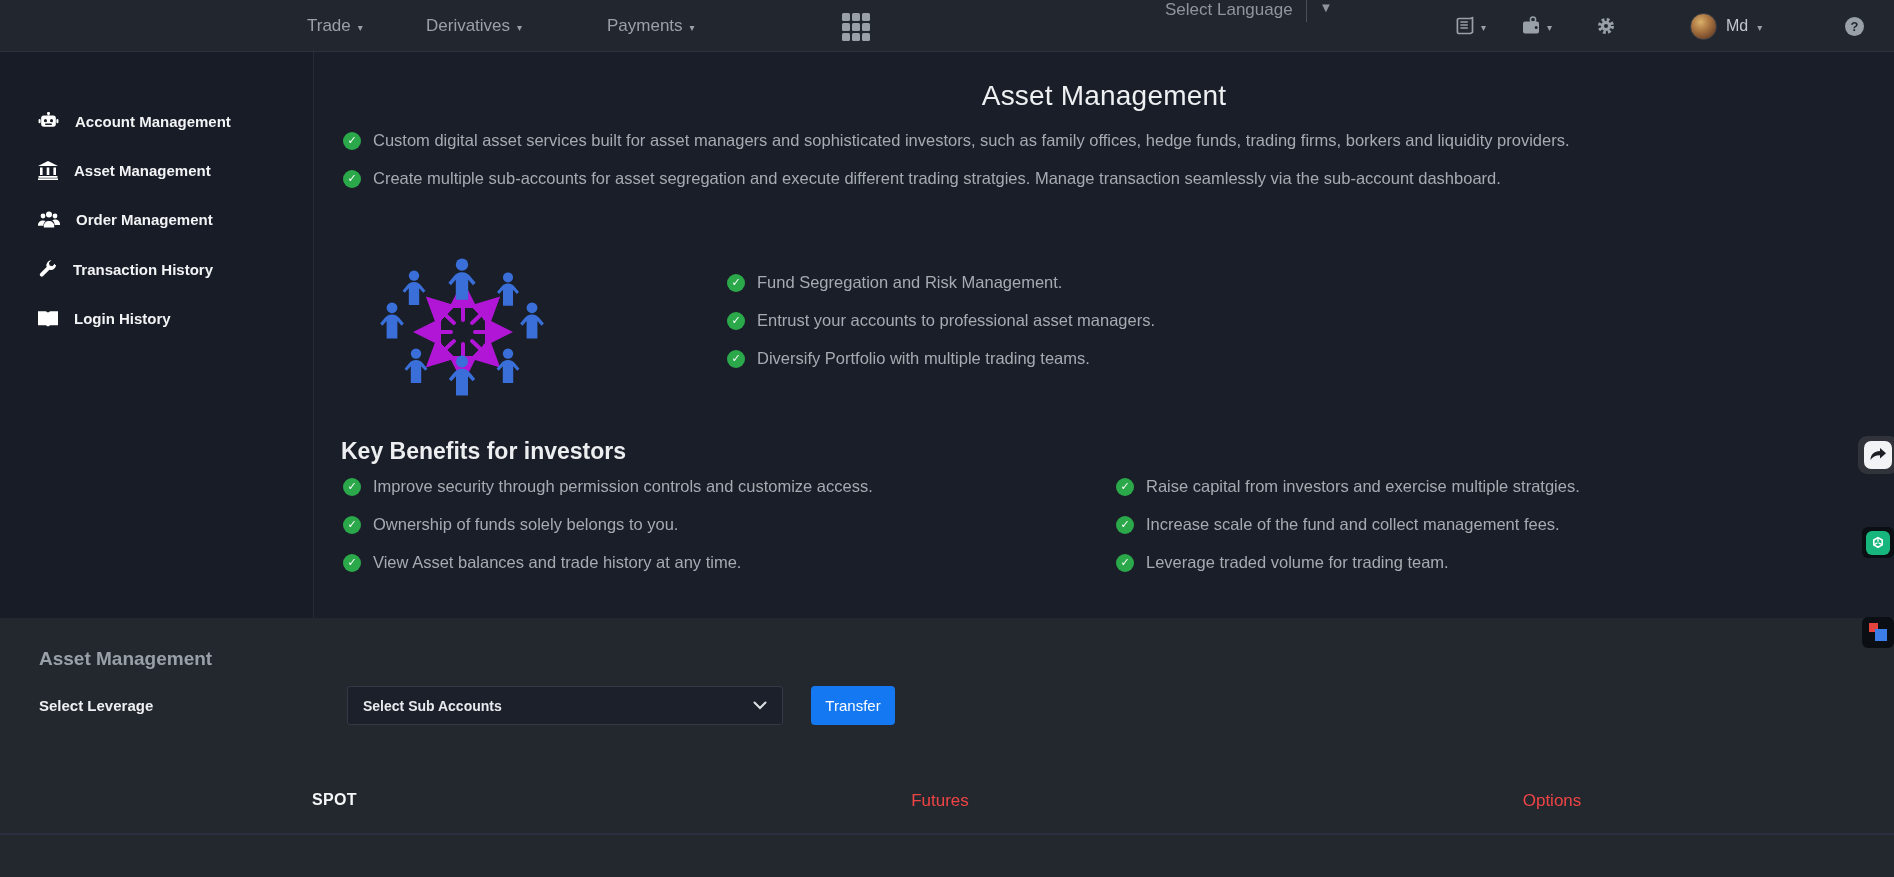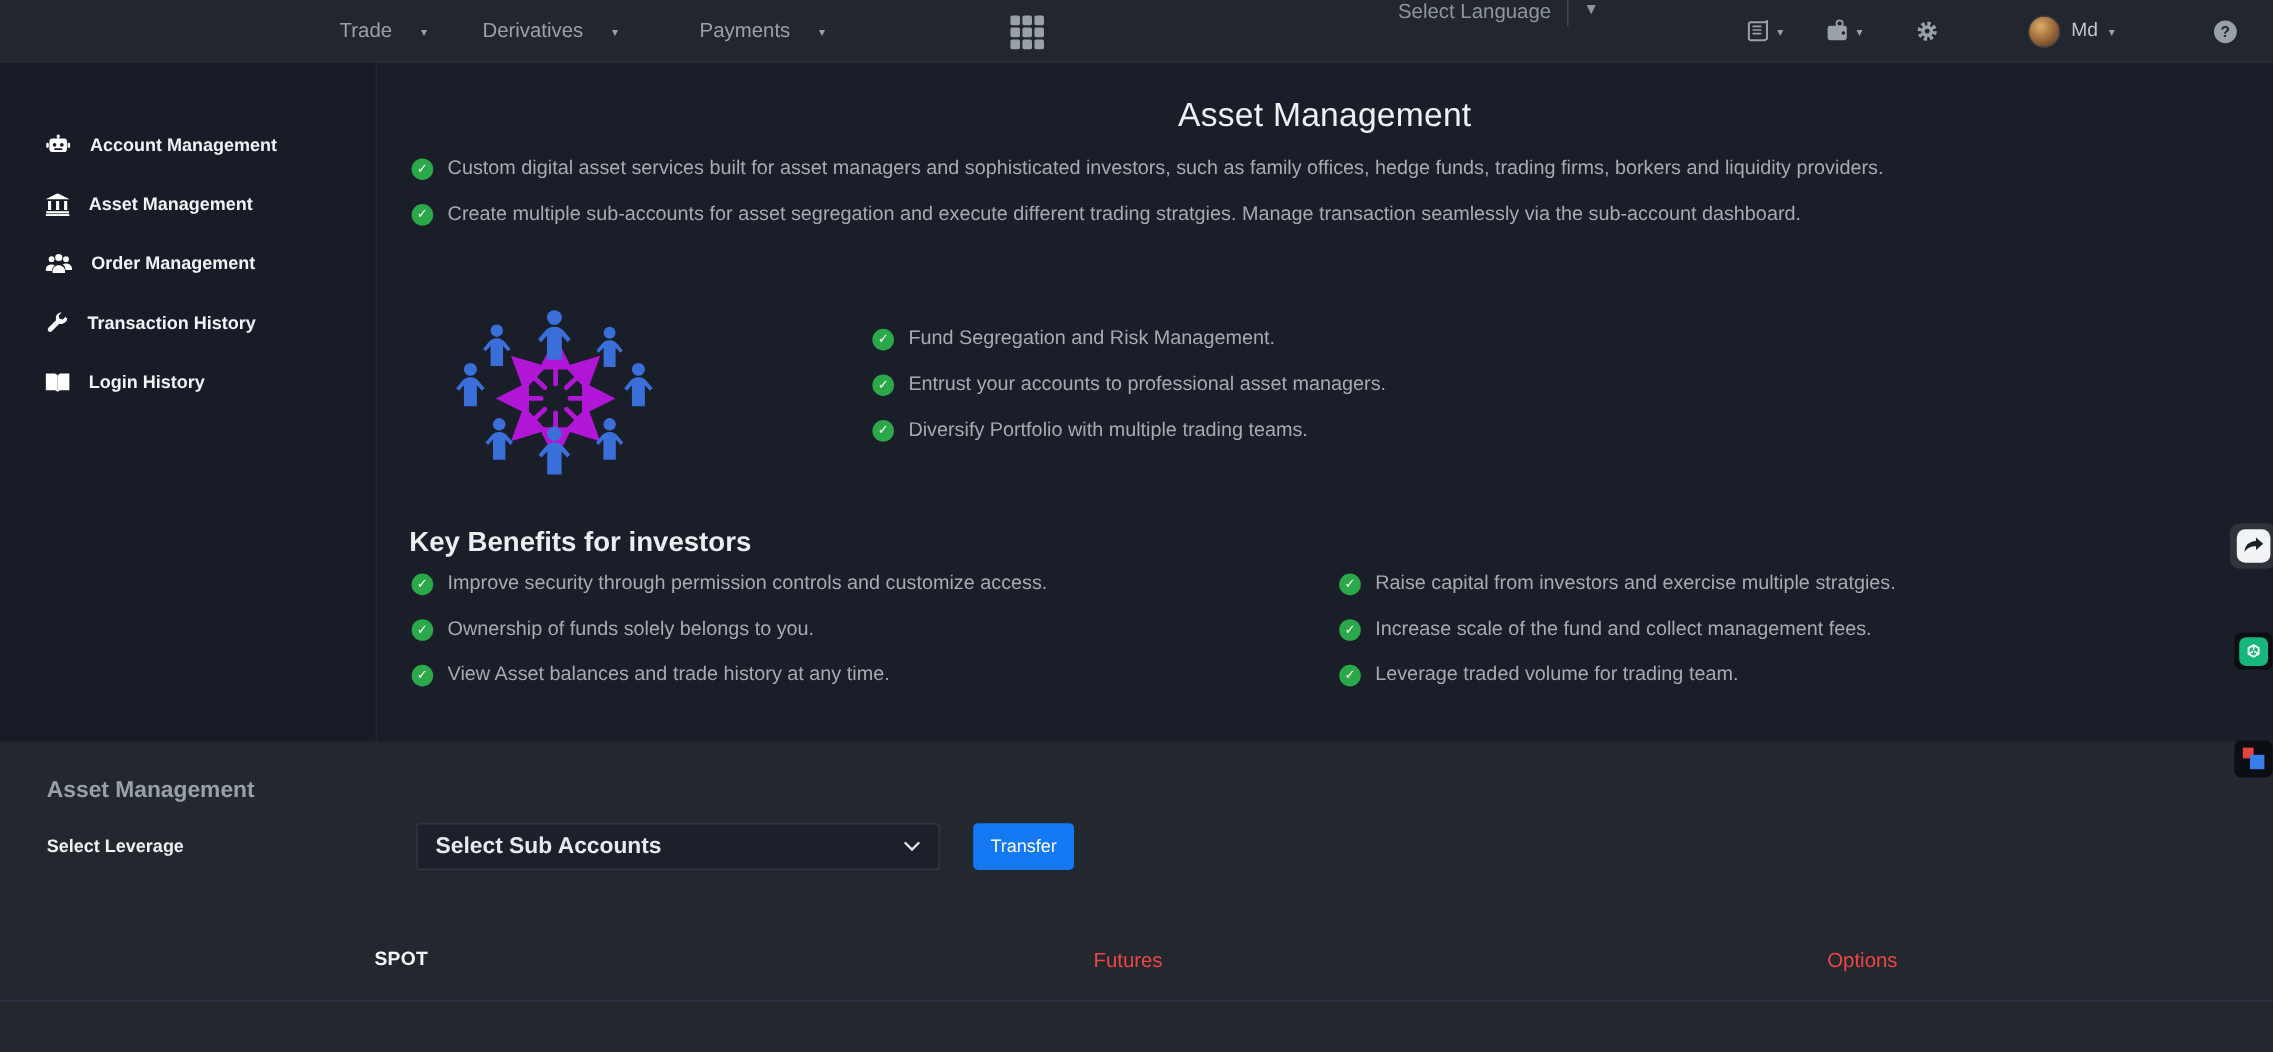--- a/index.html
+++ b/index.html
@@ -4,21 +4,21 @@
 <style>
   * { margin:0; padding:0; box-sizing:border-box; }
   html,body { width:1894px; height:877px; overflow:hidden; }
   body { font-family:"Liberation Sans","DejaVu Sans",sans-serif; background:#191e28; }
   #root { position:relative; width:1894px; height:877px; }
 
   
   .navbar { position:absolute; left:0; top:0; width:1894px; height:52px;
             background:#22262e; border-bottom:1px solid #2b303a; z-index:5; }
   .nav-item { position:absolute; top:0; height:52px; display:flex; align-items:center;
-              gap:24px; color:#9aa0a8; font-size:17px; cursor:pointer; }
+              gap:7px; color:#9aa0a8; font-size:17px; cursor:pointer;margin-left:24px; }
   .caret { font-size:10px; color:#9aa0a8; transform:translateY(1px); }
   .grid-icon { position:absolute; left:842px; top:13px; width:30px; height:28px;
                display:grid; grid-template-columns:repeat(3,8px); grid-template-rows:repeat(3,8px);
                gap:2px; cursor:pointer; }
   .grid-icon span { background:#9aa0a8; border-radius:1.5px; }
   .lang-group { position:absolute; left:1165px; top:0; height:39px; display:flex;
                 align-items:flex-start; gap:13px; color:#8f959e; font-size:17px; cursor:pointer; }
   .lang-divider { width:1px; height:22px; background:#4a5058; }
   .lang-arrow { font-size:13px; color:#8f959e; }
   .nav-icon-btn { position:absolute; top:0; height:52px; display:flex; align-items:center;
@@ -52,21 +52,21 @@
   .illustration { position:absolute; left:374px; top:258px; }
 
   
   .panel { position:absolute; left:0; top:618px; width:1894px; height:259px; background:#23282f; }
   .panel-title { position:absolute; left:39px; top:648px; color:#9aa0a8; font-size:19px; }
   .select-label { position:absolute; left:39px; top:697px; color:#eef0f2; font-size:15px; font-weight:600; }
   .dropdown { position:absolute; left:347px; top:686px; width:436px; height:39px;
               background:#1b202a; border:1px solid #343a45; border-radius:3px;
               display:flex; align-items:center; justify-content:space-between;
               padding:0 15px; cursor:pointer; }
-  .dropdown-text { color:#e8eaed; font-size:19px; font-weight:600; }
+  .dropdown-text { color:#e8eaed; font-size:14px; font-weight:600; }
   .btn-transfer { position:absolute; left:811px; top:686px; width:84px; height:39px;
                   background:#1478f2; color:#ffffff; border:none; border-radius:4px;
                   font-size:15px; font-family:inherit; cursor:pointer; }
   .tab { position:absolute; top:791px; font-size:17px; color:#ef4444; font-weight:400;
          cursor:pointer; white-space:nowrap; }
   .tab--active { color:#f5f6f7; font-weight:700; font-size:16px; letter-spacing:.3px; }
   .tabs-rule { position:absolute; left:0; top:833px; width:1894px; height:2px; background:#2a3040; }
 
   
   .widget { position:absolute; cursor:pointer; }

